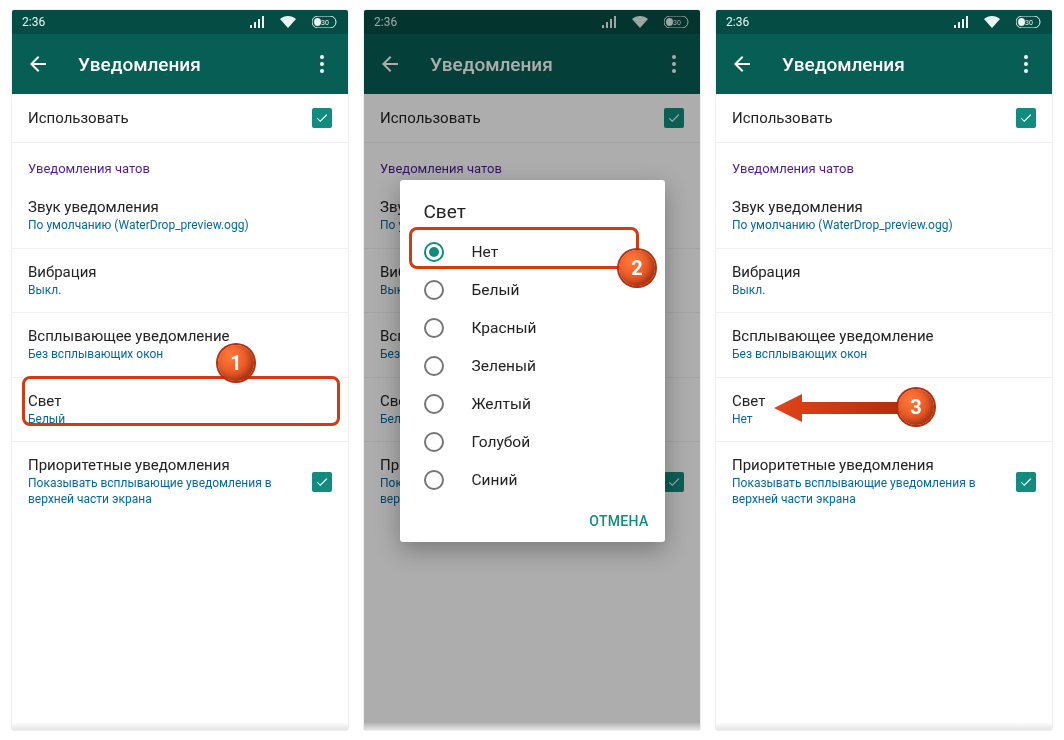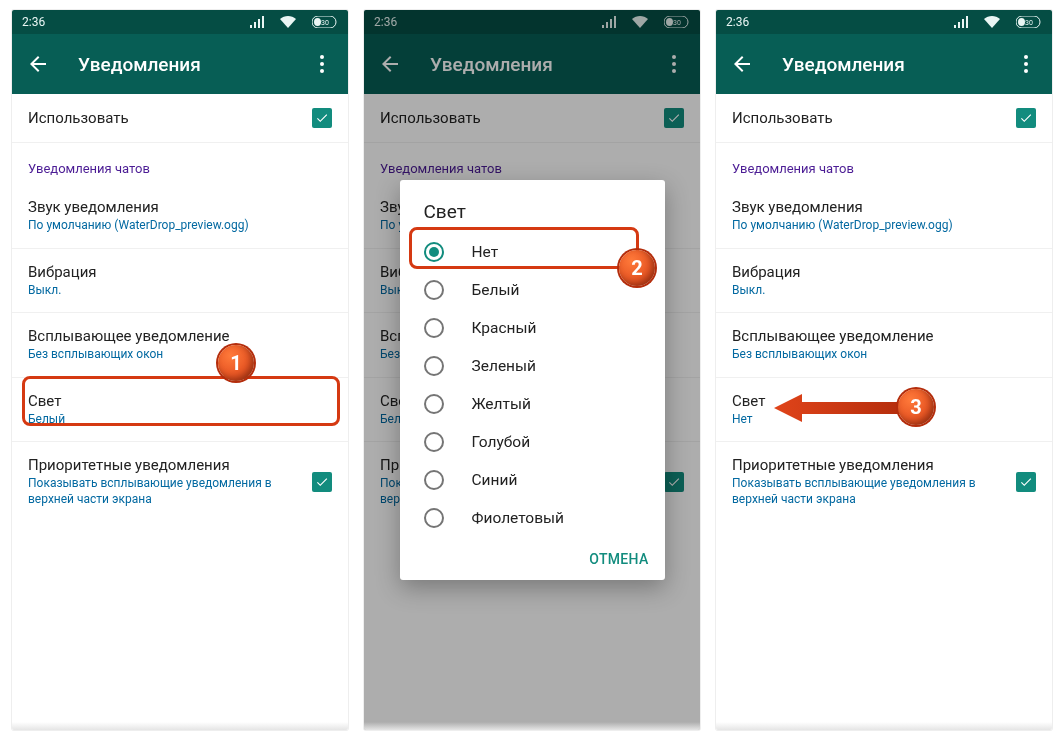--- a/index.html
+++ b/index.html
@@ -229,24 +229,20 @@
             <div class="dialog-option-label">Желтый</div>
           </div>
           <div class="dialog-option">
             <div class="radio"></div>
             <div class="dialog-option-label">Голубой</div>
           </div>
           <div class="dialog-option">
             <div class="radio"></div>
             <div class="dialog-option-label">Синий</div>
           </div>
-          <div class="dialog-option">
-            <div class="radio"></div>
-            <div class="dialog-option-label">Фиолетовый</div>
-          </div>
         </div>
       <div class="dialog-action">
         <span class="dialog-cancel">ОТМЕНА</span>
       </div>
     </div>
   </div>
 
   <div class="hl-box" style="left:45px; top:217px; width:230px; height:42px;"></div>
   <div class="anno-badge" style="left:255px; top:240px;">2</div>
   <div class="bottom-gradient"></div>

